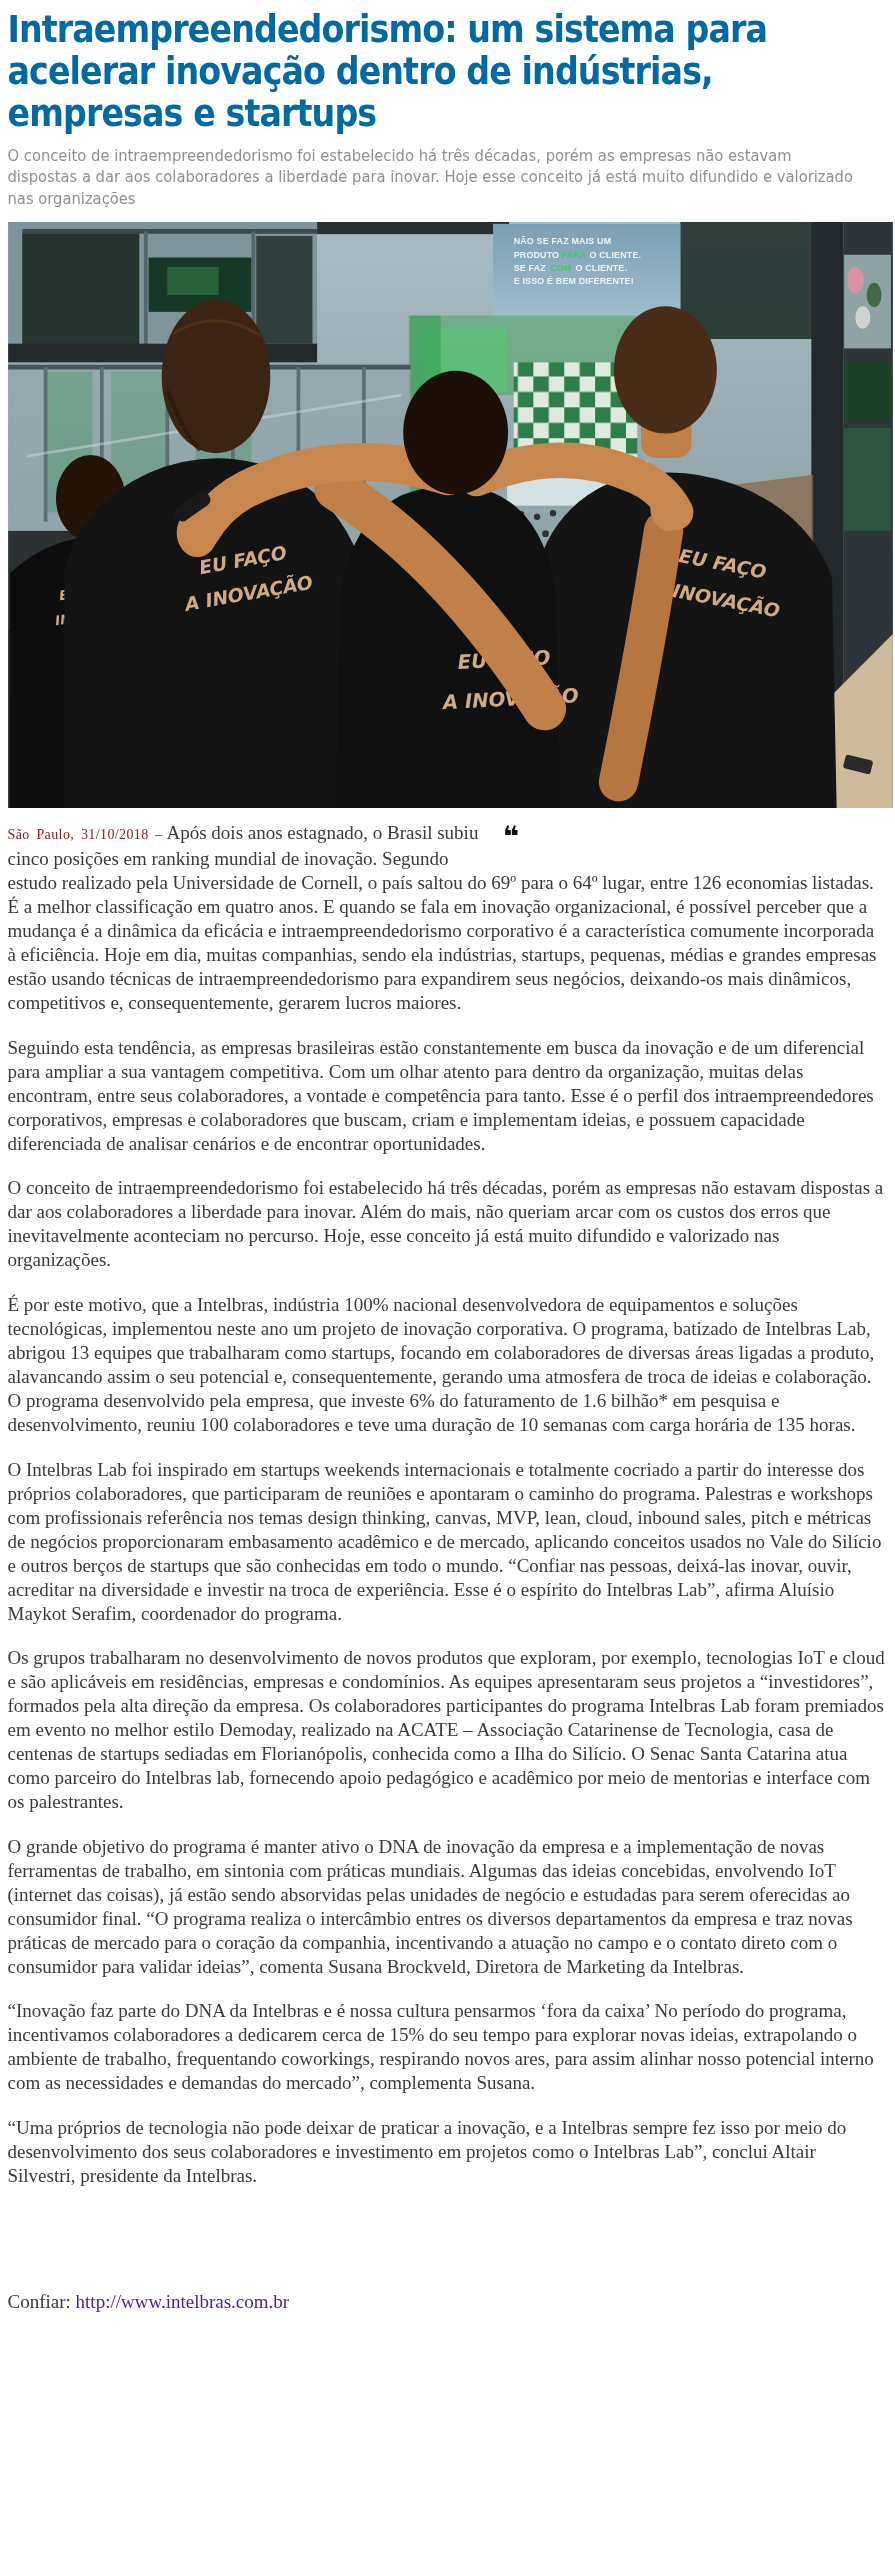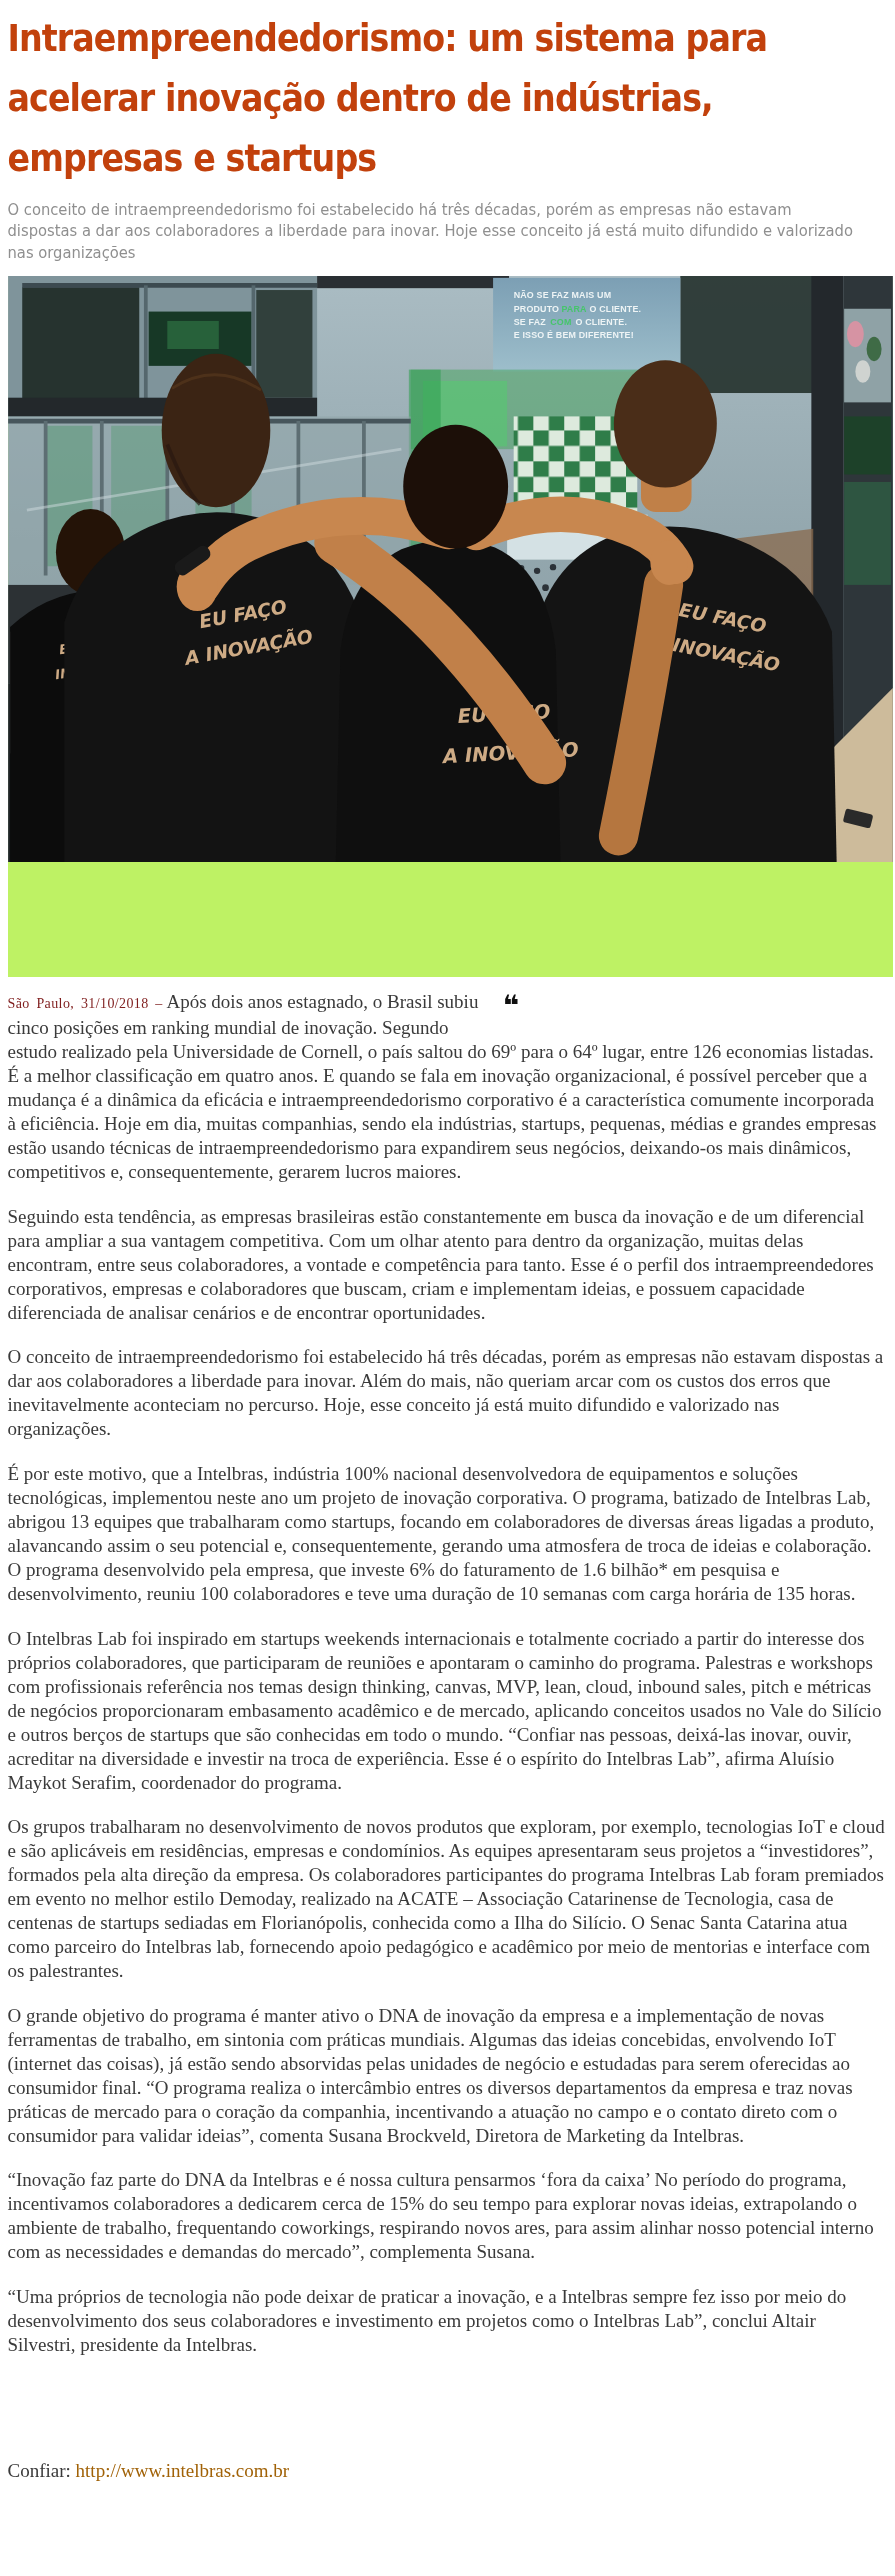--- a/index.html
+++ b/index.html
@@ -6,35 +6,35 @@
   .page{
     width:896px;height:2576px;overflow:hidden;box-sizing:border-box;
     padding:9.4px 11.2px 0 7.5px;background:#ffffff;
     font-family:"Liberation Serif", serif;
   }
   h1.article-title{
     margin:0 0 9.4px 0;
     font-family:"DejaVu Sans", "Liberation Sans", sans-serif;
     font-stretch:condensed;
     font-weight:800;
-    font-size:37px;line-height:60px;
+    font-size:37px;line-height:42px;
     letter-spacing:-0.9px;
-    color:#c2410c;
+    color:#0369a1;
   }
   .article-lede{
     font-family:"DejaVu Sans", "Liberation Sans", sans-serif;
     font-stretch:condensed;
     font-size:16.4px;line-height:21.5px;
     color:#8f8f8f;
     max-width:854px;
     margin:0 0 13px 0;
   }
   .hero{
-    width:885px;height:701px;margin:0 0 13px 0;
-    overflow:hidden;background:#bef264;
+    width:885px;height:586px;margin:0 0 13px 0;
+    overflow:hidden;background:#7dd3fc;
   }
   .hero svg{display:block;}
   .article-body{
     font-size:19px;line-height:24px;color:#3a3a3a;
   }
   .article-body p{margin:20.6px 0;}
   .article-body p.first{margin-top:0;}
   .dateline{
     font-size:14px;letter-spacing:0.4px;word-spacing:2.8px;color:#7f1d1d;
   }
@@ -50,21 +50,21 @@
   }
   .pullquote .qtext{
     font-weight:bold;font-size:19.7px;line-height:25px;color:#121212;
     width:329px;
   }
   .footnote{margin-top:24px;}
   .site-footer{
     margin-top:81px;font-size:19px;color:#3a3a3a;
   }
   .site-footer a{
-    color:#a16207;text-decoration:none;
+    color:#4c1d95;text-decoration:none;
   }
   .clear{clear:both;}
   
   .screen-txt{font-family:"Liberation Sans",sans-serif;font-weight:bold;font-size:9.5px;letter-spacing:.2px;fill:#eef4f5;}
   .screen-txt.green{fill:#46c56b;}
   .shirt-txt{font-family:"DejaVu Sans",sans-serif;font-style:italic;font-weight:bold;fill:#d9b48c;opacity:.95;}
 </style>
 </head>
 <body>
 

